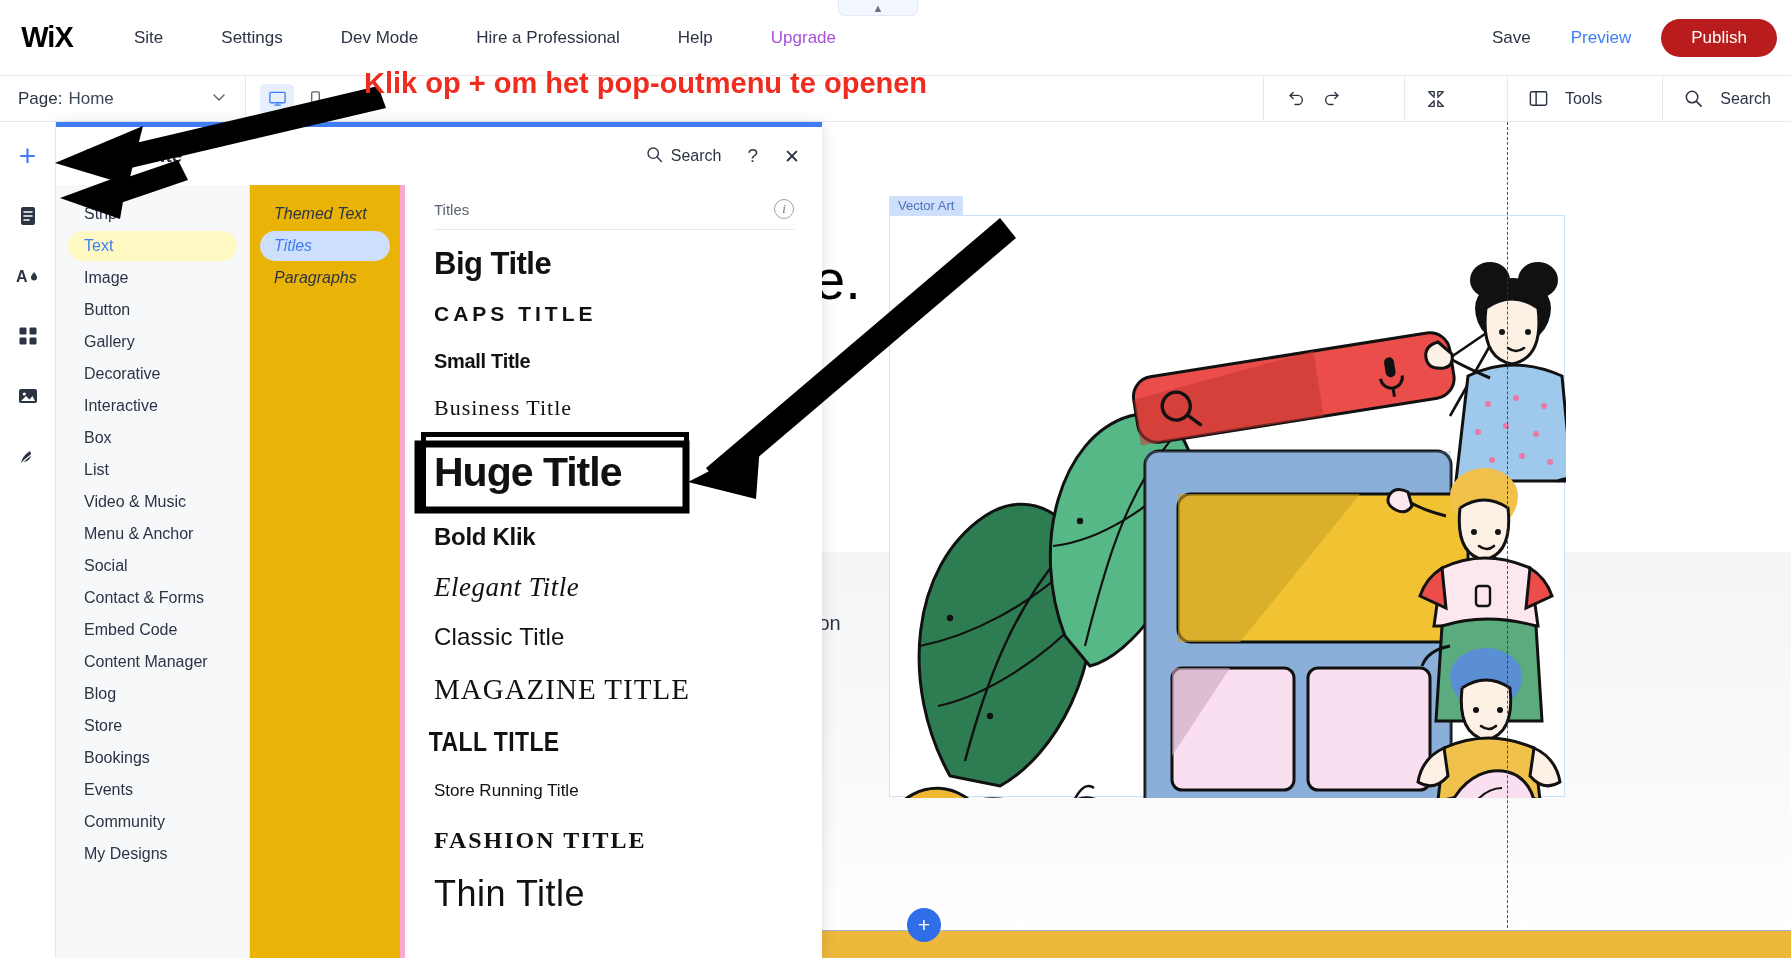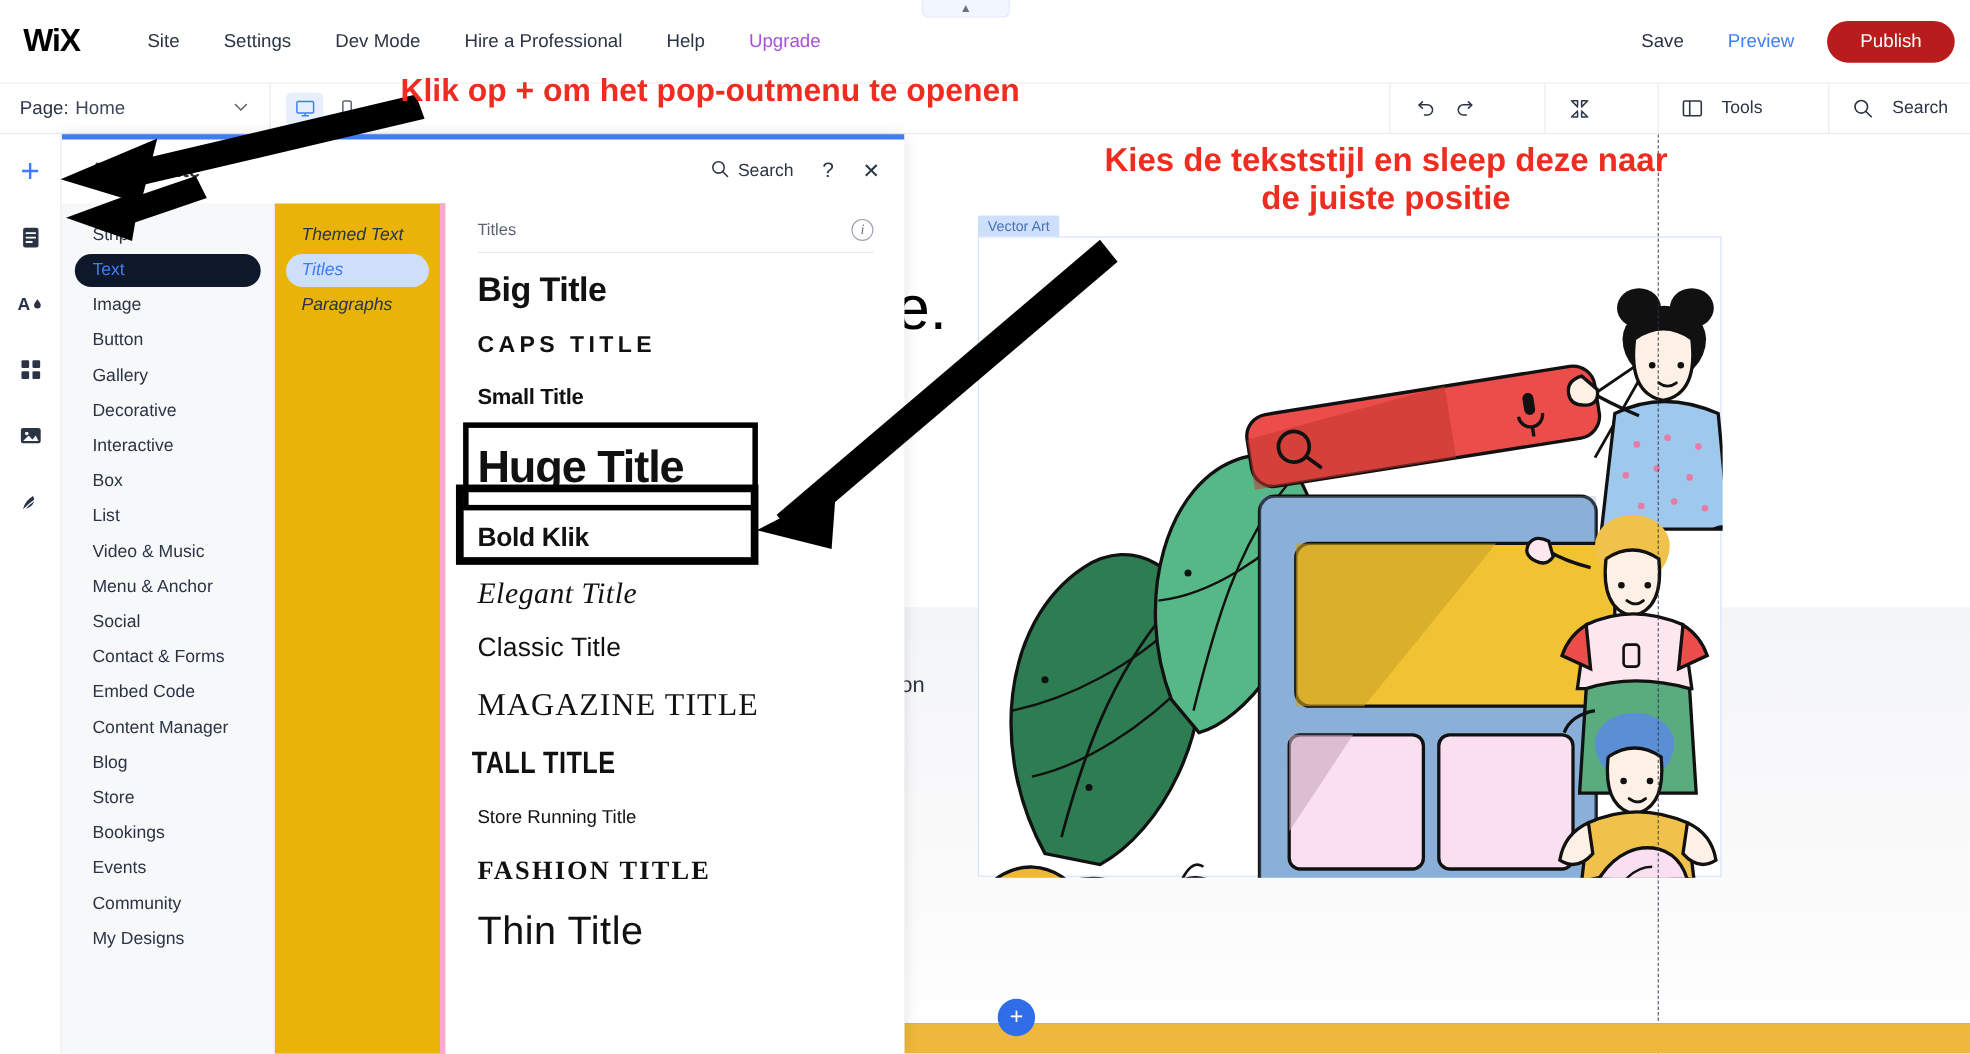--- a/index.html
+++ b/index.html
@@ -17,21 +17,21 @@
     position: absolute; top: 0; left: 0; width: 1791px; height: 76px;
     background: #fff; border-bottom: 1px solid #e8e9ed;
     display: flex; align-items: center;
   }
   .wix-logo {
     margin-left: 16px; width: 62px; height: 30px;
     display: flex; align-items: center; justify-content: center;
     font-size: 29px; font-weight: 800; letter-spacing: -1px; color: #000;
     font-family: "Liberation Sans", sans-serif;
   }
-  .topmenu { display: flex; align-items: flex-end; margin-left: 36px; gap: 0px; }
+  .topmenu { display: flex; align-items: flex-end; margin-left: 36px; gap: 18px; }
   .topmenu-item {
     font-size: 17px; color: #2b3445; padding: 6px 20px; cursor: pointer;
     white-space: nowrap;
   }
   .topmenu-item.upgrade { color: #a651d8; }
   .topright { margin-left: auto; display: flex; align-items: center; gap: 0px; padding-right: 14px; }
   .topright .lbl { font-size: 17px; padding: 6px 20px; cursor: pointer; white-space: nowrap; }
   .topright .save { color: #2b3445; }
   .topright .preview { color: #3e7df5; }
   .publish-btn {
@@ -104,21 +104,21 @@
   .panel-body { display: flex; flex: 1 1 auto; min-height: 0; }
 
   .cat-col {
     width: 194px; background: #f7f8fa; border-right: 1px solid #e8e9ed;
     padding-top: 12px; overflow: hidden;
   }
   .cat-item {
     font-size: 16px; color: #2b3445; padding: 6px 16px; margin: 2px 12px;
     border-radius: 16px; cursor: pointer; white-space: nowrap;
   }
-  .cat-item.active { background: #0f172a; color: #3e7df5; }
+  .cat-item.active { background: #fef9c3; color: #3e7df5; }
 
   .sub-col {
     width: 155px; background: #eab308; border-right: 5px solid #f9a8d4;
     padding-top: 12px;
     font-style: italic;
   }
   .sub-item {
     font-size: 16px; color: #2b3445; padding: 6px 14px; margin: 2px 10px;
     border-radius: 16px; cursor: pointer; white-space: nowrap;
   }
@@ -377,20 +377,21 @@
         </div>
       <div class="styles-col">
         <div class="styles-head">
           <span class="styles-head-label">Titles</span>
           <span class="info-icon">i</span>
         </div>
         <div class="style-list" id="style-list">
             <div class="style-row" style="font-size:31px;font-weight:800;letter-spacing:-.5px;height:52px;">Big Title</div>
             <div class="style-row" style="font-size:21px;font-weight:600;letter-spacing:4px;height:48px;">CAPS TITLE</div>
             <div class="style-row" style="font-size:20px;font-weight:800;letter-spacing:-.3px;height:46px;">Small Title</div>
+            <div class="style-row" style="font-size:22px;font-family:'Liberation Serif',serif;letter-spacing:1px;height:48px;">Business Title</div>
             <div class="style-row selected" style="font-size:41px;font-weight:800;letter-spacing:-1px;height:80px;">Huge Title</div>
             <div class="style-row" style="font-size:24px;font-weight:800;letter-spacing:-.3px;height:50px;">Bold Klik</div>
             <div class="style-row" style="font-size:27px;font-family:'Liberation Serif',serif;font-style:italic;letter-spacing:.5px;height:50px;">Elegant Title</div>
             <div class="style-row" style="font-size:24px;font-weight:400;letter-spacing:.2px;height:50px;">Classic Title</div>
             <div class="style-row" style="font-size:29px;font-family:'Liberation Serif',serif;letter-spacing:1px;height:54px;">MAGAZINE TITLE</div>
             <div class="style-row" style="font-size:28px;font-weight:800;letter-spacing:.5px;transform:scaleX(.82);transform-origin:left center;height:52px;">TALL TITLE</div>
             <div class="style-row" style="font-size:17px;font-weight:400;height:46px;">Store Running Title</div>
             <div class="style-row" style="font-size:24px;font-family:'Liberation Serif',serif;font-weight:700;letter-spacing:2px;height:52px;">FASHION TITLE</div>
             <div class="style-row" style="font-size:36px;font-weight:300;letter-spacing:.5px;height:56px;">Thin Title</div>
           </div>
@@ -540,15 +541,14 @@
       <path d="M1000 218 L706 468 L722 488 L1016 238 Z"></path>
       <path d="M688 482 L760 445 L756 499 Z"></path>
     </g>
   </svg>
 
   <svg class="sel-box-svg" width="1791" height="958">
     <rect x="418" y="444" width="268" height="66" fill="none" stroke="#000" stroke-width="7"></rect>
   </svg>
 
   <div class="anno anno-1">Klik op + om het pop-outmenu te openen</div>
-  <div class="anno anno-2">Kies de tekststijl en sleep deze naar de juiste positie</div>
 
 </div>
 
 </body></html>

